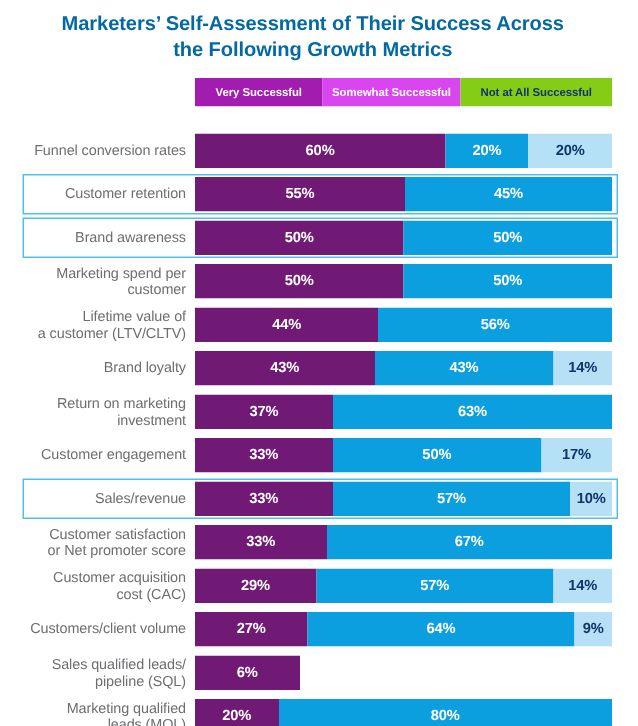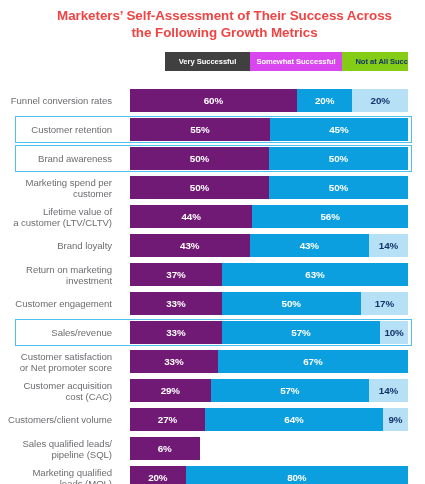--- a/index.html
+++ b/index.html
@@ -17,28 +17,28 @@
   #chart-root {
     position: relative;
     width: 425px;
     height: 484px;
     background: #ffffff;
   }
 
   
   .chart-title {
     position: absolute;
-    left: 24px;
+    left: 8px;
     top: 7px;
     width: 401px;
     text-align: center;
     font-size: 13.4px;
     font-weight: bold;
     line-height: 17px;
-    color: #ef4444;
+    color: #0369a1;
     letter-spacing: -0.05px;
   }
   .chart-title .line2 { display: block; }
 
   
   .legend {
     position: absolute;
     left: 130px;
     top: 52px;
     width: 278px;
@@ -50,21 +50,21 @@
     height: 19px;
     display: flex;
     align-items: center;
     justify-content: center;
     font-size: 7.6px;
     font-weight: bold;
     letter-spacing: -0.05px;
     white-space: nowrap;
     box-sizing: border-box;
   }
-  .legend-item.very { flex: 0 0 85px; background: #404040; color: #ffffff; margin-left: 35px; }
+  .legend-item.very { flex: 0 0 85px; background: #a21caf; color: #ffffff; }
   .legend-item.somewhat { flex: 0 0 92px; background: #d946ef; color: #ffffff; }
   .legend-item.notatall { flex: 0 0 101px; background: #84cc16; color: #11356b; }
 
   
   .rows {
     position: absolute;
     left: 0;
     top: 86px;
     width: 425px;
   }
@@ -94,21 +94,21 @@
     background: #ffffff;
     box-sizing: border-box;
     pointer-events: none;
   }
 
   .row-label {
     position: relative;
     z-index: 2;
     width: 130px;
     box-sizing: border-box;
-    padding-right: 18px;
+    padding-right: 6px;
     text-align: right;
     font-size: 9.6px;
     line-height: 11px;
     color: #6d6e71;
     letter-spacing: -0.05px;
   }
   .row-label .l2 { display: block; }
 
   .bar {
     position: relative;

